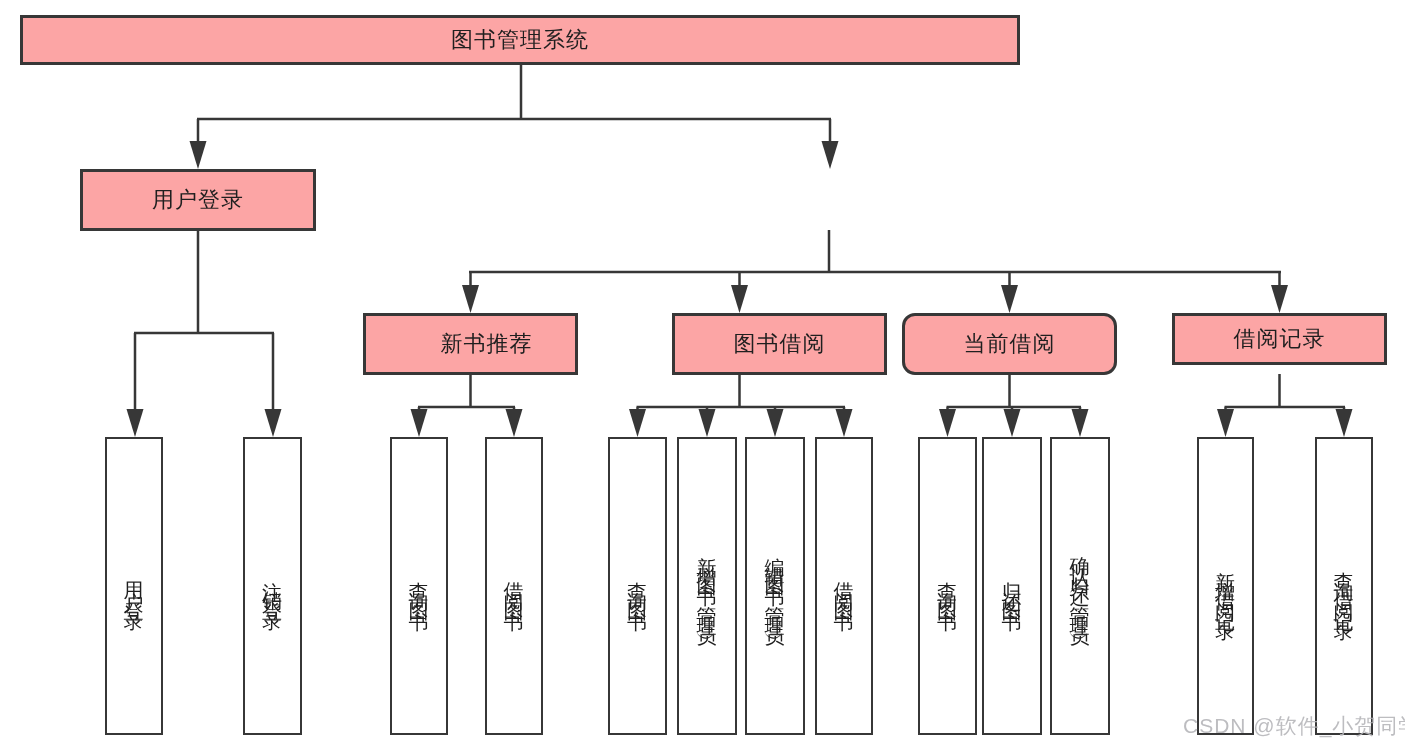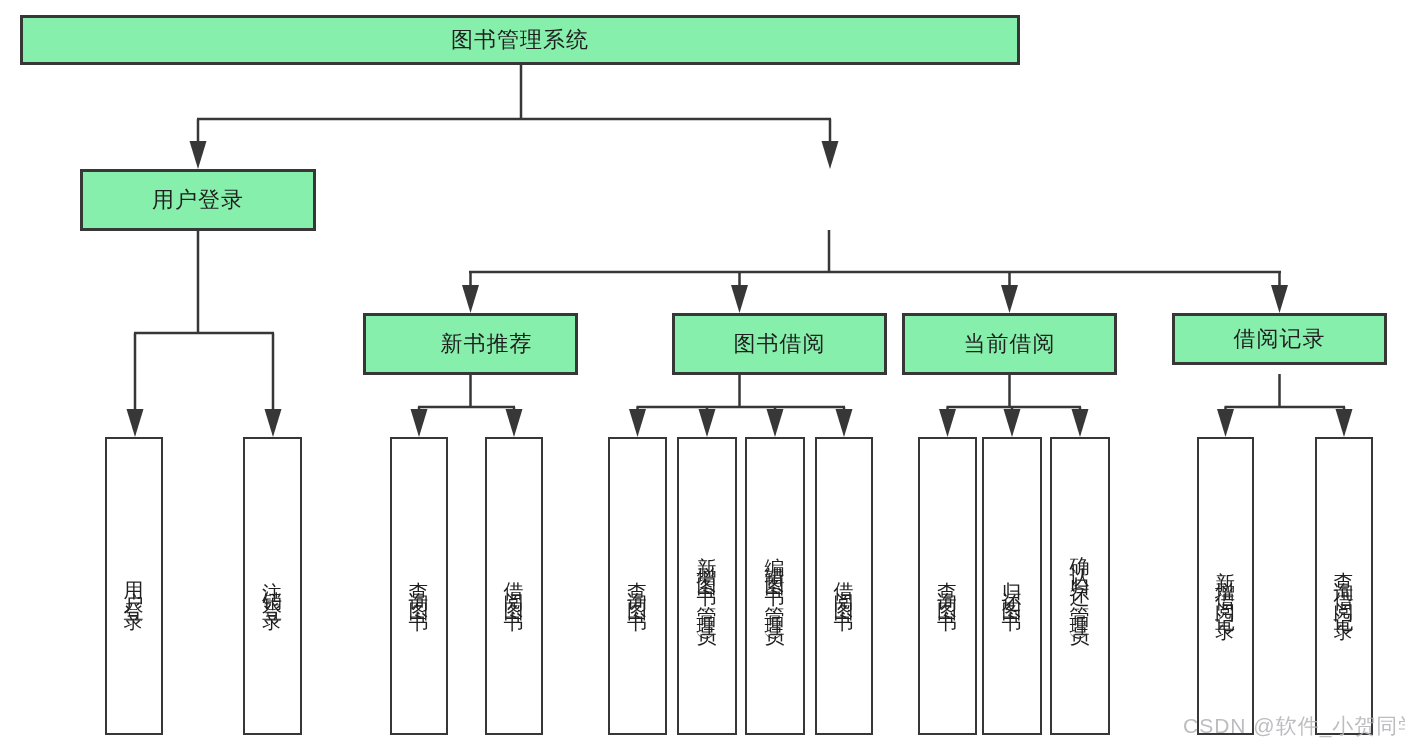--- a/index.html
+++ b/index.html
@@ -9,21 +9,21 @@
     --bg:#ffffff;
   }
   html,body{margin:0;padding:0;background:var(--bg);}
   .canvas{
     position:relative;width:1405px;height:747px;background:var(--bg);
     font-family:"Liberation Sans",sans-serif;color:var(--text);
     overflow:hidden;
   }
   .connectors{position:absolute;left:0;top:0;width:1405px;height:747px;}
   .node{
-    position:absolute;box-sizing:border-box;background:#86efac;
+    position:absolute;box-sizing:border-box;background:#fca5a5;
     border:3px solid var(--line);
     display:flex;align-items:center;justify-content:center;
     font-size:22px;line-height:1;letter-spacing:1px;
     z-index:2;
   }
   .leaf{
     position:absolute;top:437px;height:298px;box-sizing:border-box;
     background:#fff;border:2.5px solid var(--line);
     display:flex;align-items:center;justify-content:center;
     writing-mode:vertical-rl;
@@ -31,21 +31,21 @@
     z-index:2;
   }
   
   #box-root{left:20px;top:15px;width:1000px;height:50px;}
   
   #box-l1a{left:80px;top:169px;width:236px;height:62px;}
   #box-l1b{left:712px;top:169px;width:233px;height:62px;}
   
   #box-l2a{left:363px;top:313px;width:215px;height:62px;padding-left:32px;}
   #box-l2b{left:632px;top:313px;width:215px;height:62px;margin-left:40px;}
-  #box-l2c{left:902px;top:313px;width:215px;height:62px;}
+  #box-l2c{left:902px;top:313px;width:215px;height:62px;border-radius:13px;}
   #box-l2d{left:1172px;top:313px;width:215px;height:52px;}
   
   #leaf-a1{left:105px;width:58px;}
   #leaf-a2{left:243px;width:59px;}
   #leaf-b1{left:390px;width:58px;}
   #leaf-b2{left:485px;width:58px;}
   #leaf-c1{left:608px;width:59px;}
   #leaf-c2{left:677px;width:60px;}
   #leaf-c3{left:745px;width:60px;}
   #leaf-c4{left:815px;width:58px;}

